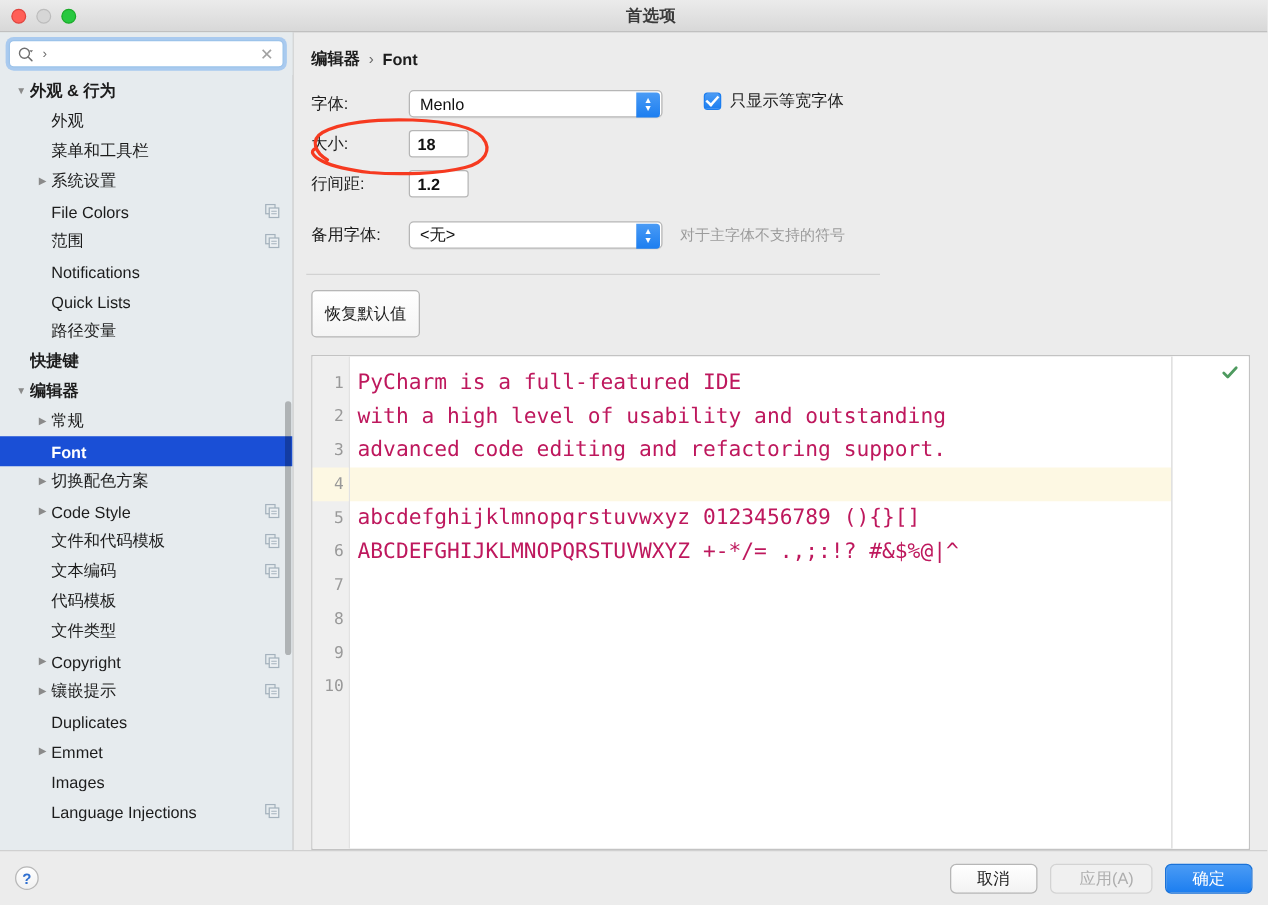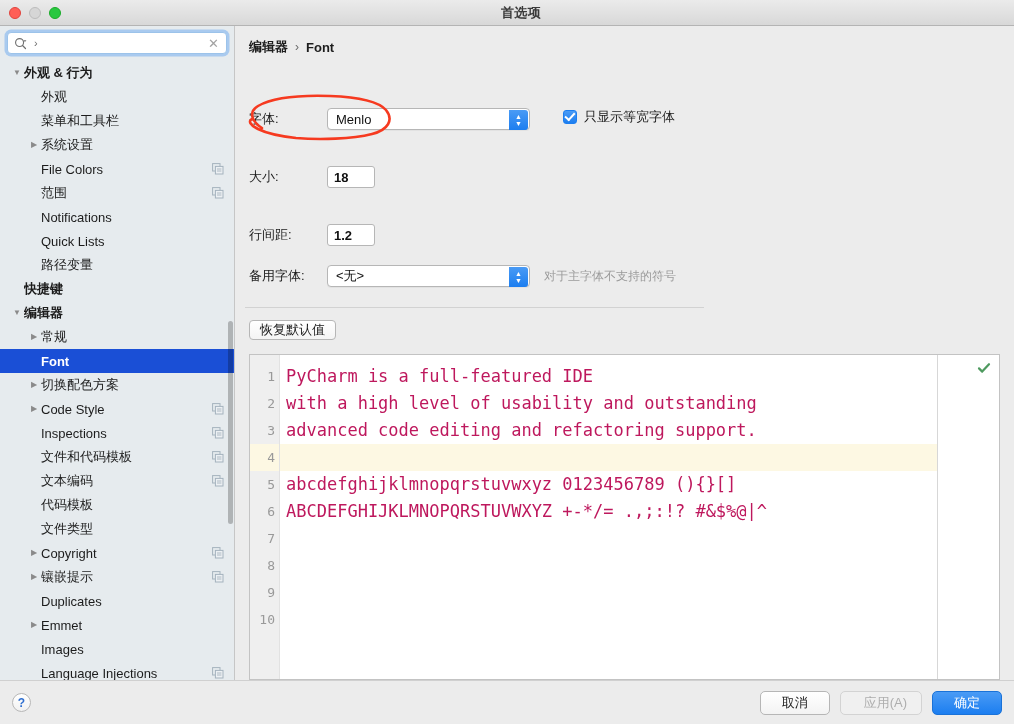--- a/index.html
+++ b/index.html
@@ -207,21 +207,20 @@
 
   .form {
     padding: 16px 0 0 14px;
     flex: 0 0 auto;
   }
   .frow {
     display: flex;
     align-items: center;
     margin-bottom: 10px;
     position: relative;
-    margin-top: 36px;
   }
   .flabel {
     width: 78px;
     flex: 0 0 78px;
     font-size: 13px;
     color: #1c1c1c;
   }
   .combo {
     position: relative;
     width: 203px;
@@ -307,21 +306,21 @@
     top: 0;
   }
 
   .sep {
     height: 1px;
     background: #d2d2d2;
     margin: 10px 14px 12px 14px;
   }
   .btn-default {
     margin-left: 14px;
-    height: 20px;
+    height: 38px;
     padding: 0 10px;
     background: linear-gradient(to bottom, #ffffff 0%, #f4f4f4 100%);
     border: 1px solid #b6b6b6;
     border-radius: 4px;
     font-size: 13px;
     font-family: inherit;
     color: #1c1c1c;
     display: inline-flex;
     align-items: center;
   }
@@ -554,30 +553,20 @@
             <span class="lbl">Code Style</span>
             <span class="copy-icon"><svg width="12" height="12" viewBox="0 0 12 12">
                 <rect x="0.6" y="0.6" width="7.4" height="7.4" fill="none" stroke="#9aa9b5" stroke-width="1"></rect>
                 <rect x="3.4" y="3.4" width="7.6" height="7.6" fill="#eef2f5" stroke="#9aa9b5" stroke-width="1"></rect>
                 <line x1="5" y1="6" x2="9.4" y2="6" stroke="#9aa9b5" stroke-width="0.9"></line>
                 <line x1="5" y1="8" x2="9.4" y2="8" stroke="#9aa9b5" stroke-width="0.9"></line>
               </svg></span>
           </div>
           <div class="tree-row lvl1">
             <span class="twisty"></span>
-            <span class="lbl">Inspections</span>
-            <span class="copy-icon"><svg width="12" height="12" viewBox="0 0 12 12">
-                <rect x="0.6" y="0.6" width="7.4" height="7.4" fill="none" stroke="#9aa9b5" stroke-width="1"></rect>
-                <rect x="3.4" y="3.4" width="7.6" height="7.6" fill="#eef2f5" stroke="#9aa9b5" stroke-width="1"></rect>
-                <line x1="5" y1="6" x2="9.4" y2="6" stroke="#9aa9b5" stroke-width="0.9"></line>
-                <line x1="5" y1="8" x2="9.4" y2="8" stroke="#9aa9b5" stroke-width="0.9"></line>
-              </svg></span>
-          </div>
-          <div class="tree-row lvl1">
-            <span class="twisty"></span>
             <span class="lbl">文件和代码模板</span>
             <span class="copy-icon"><svg width="12" height="12" viewBox="0 0 12 12">
                 <rect x="0.6" y="0.6" width="7.4" height="7.4" fill="none" stroke="#9aa9b5" stroke-width="1"></rect>
                 <rect x="3.4" y="3.4" width="7.6" height="7.6" fill="#eef2f5" stroke="#9aa9b5" stroke-width="1"></rect>
                 <line x1="5" y1="6" x2="9.4" y2="6" stroke="#9aa9b5" stroke-width="0.9"></line>
                 <line x1="5" y1="8" x2="9.4" y2="8" stroke="#9aa9b5" stroke-width="0.9"></line>
               </svg></span>
           </div>
           <div class="tree-row lvl1">
             <span class="twisty"></span>

